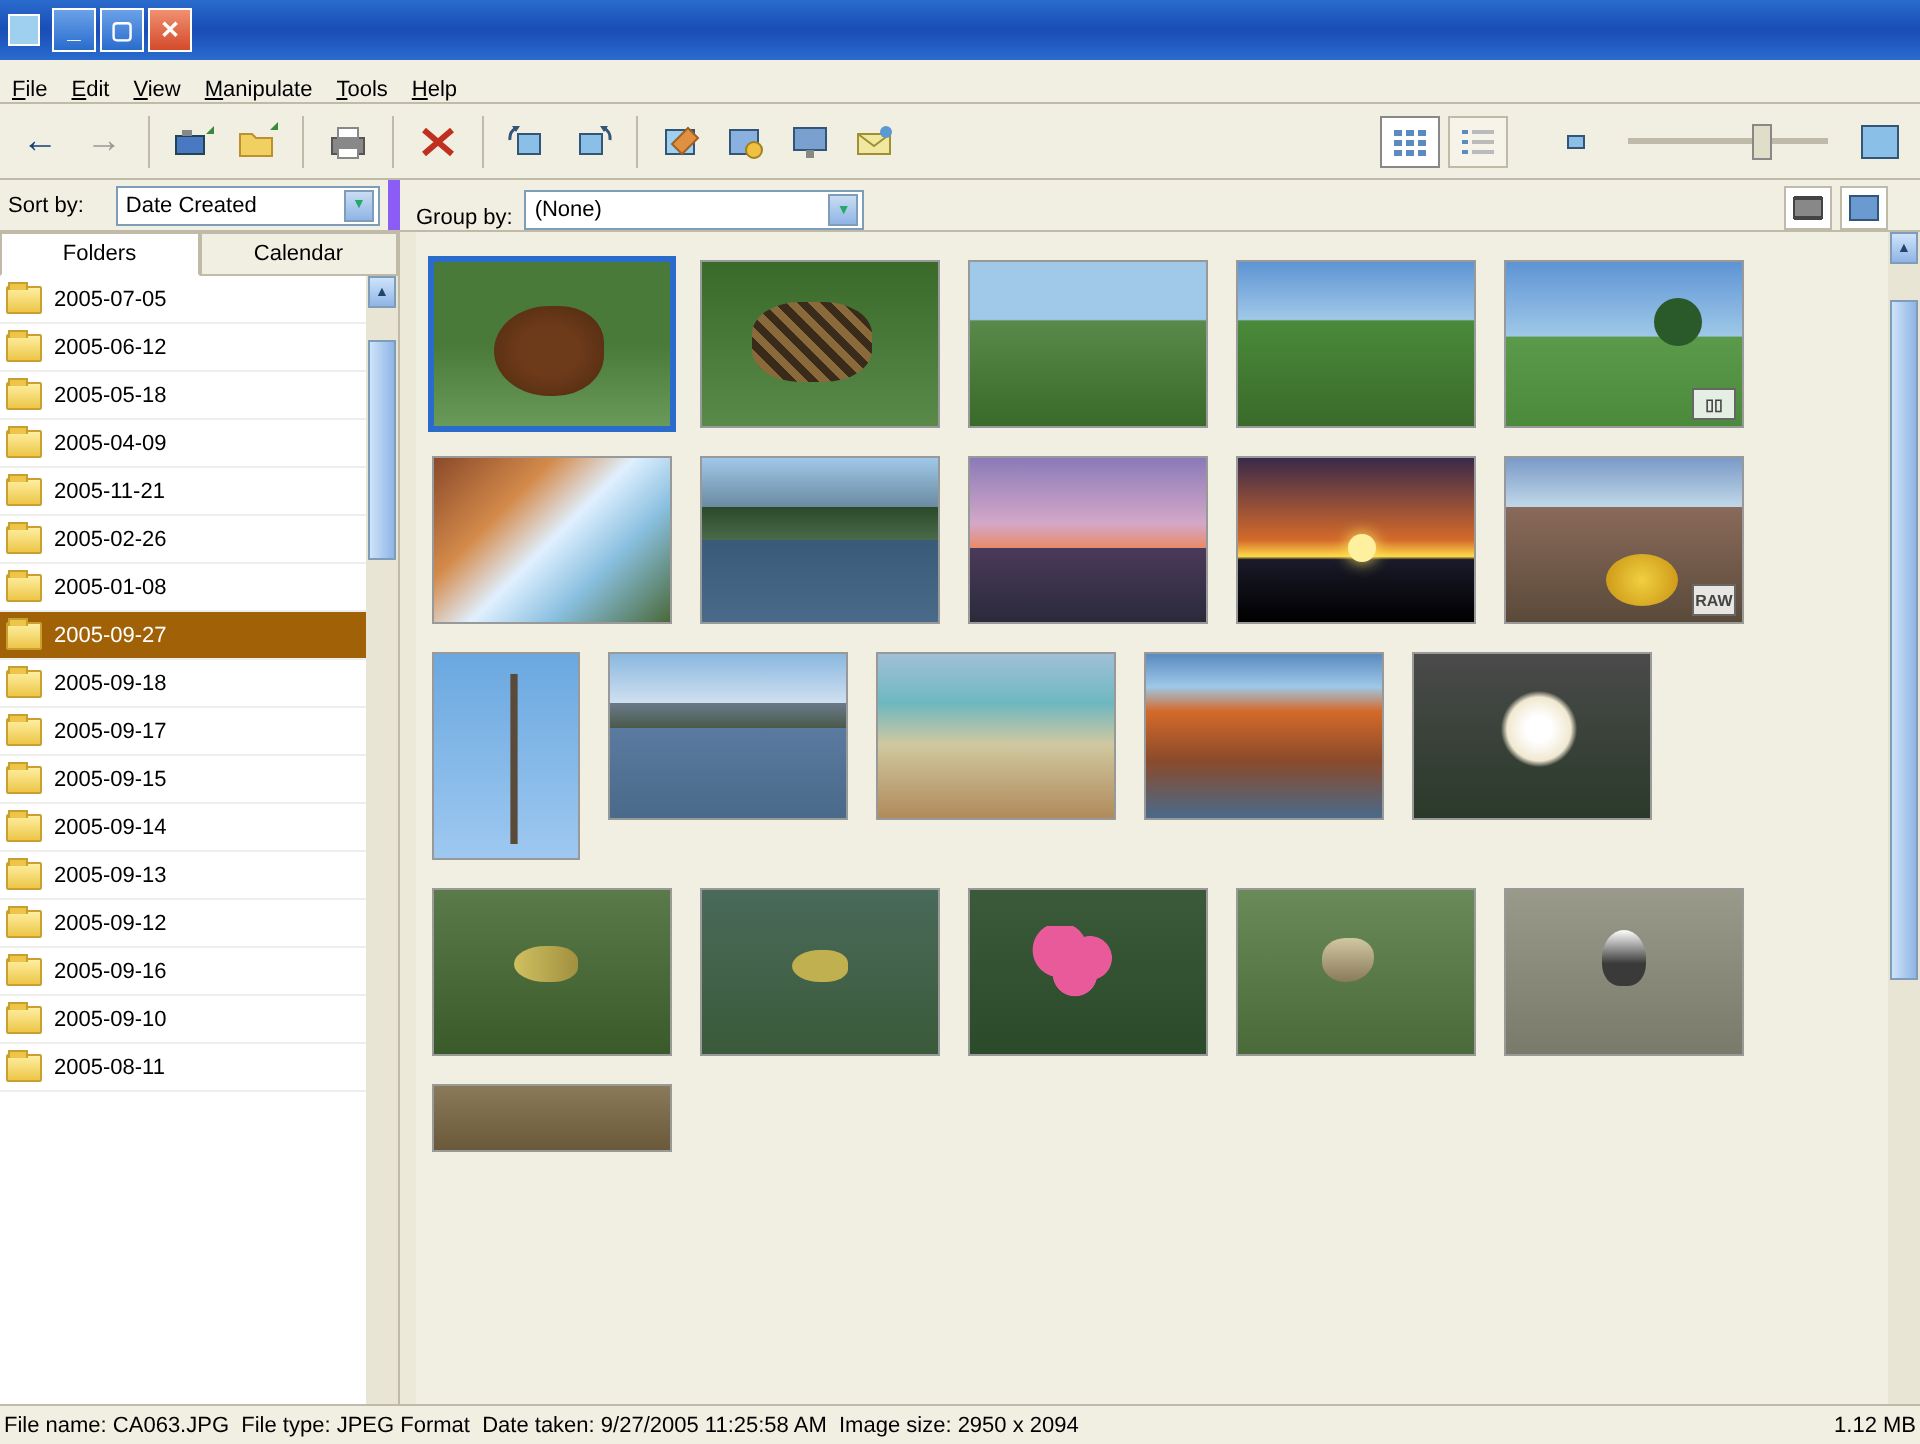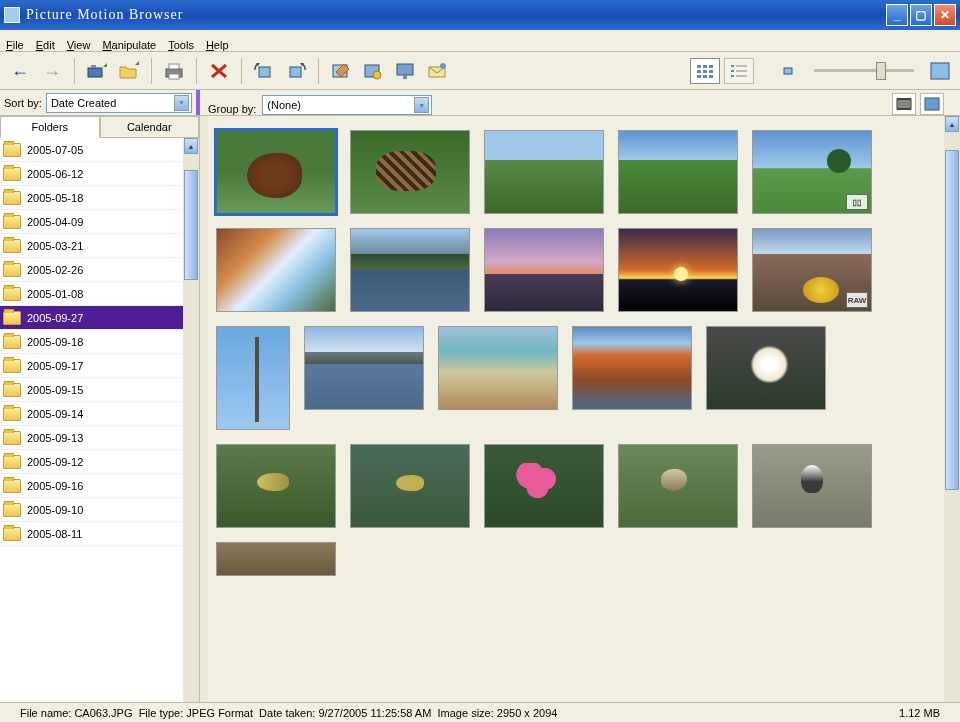--- a/index.html
+++ b/index.html
@@ -31,39 +31,39 @@
 .view-btn { width: 30px; height: 26px; border: 1px solid #c0bba8; background: #f6f4e8; display: flex; align-items: center; justify-content: center; }
 .view-btn.active { background: #fff; border-color: #888; }
 
 
 .zoom-slider { width: 100px; height: 20px; position: relative; display: flex; align-items: center; margin: 0 8px; }
 .zoom-track { width: 100%; height: 3px; background: #c0bba8; }
 .zoom-thumb { position: absolute; left: 62px; width: 10px; height: 18px; background: #e0ddc8; border: 1px solid #888; }
 
 
 .filter-bar { display: flex; height: 26px; border-bottom: 1px solid #c0bba8; background: #fff; }
-.sort-area { width: 200px; background: #f1efe2; border-right: 4px solid #8b5cf6; display: flex; align-items: center; padding: 0 4px; gap: 4px; font-size: 11px; }
+.sort-area { width: 200px; background: #f1efe2; border-right: 6px solid #8b5cf6; display: flex; align-items: center; padding: 0 4px; gap: 16px; font-size: 11px; }
 .group-area { flex: 1; background: #f1efe2; display: flex; align-items: flex-end; padding: 0 8px; gap: 6px; }
 .select-box { background: #fff; border: 1px solid #7e9db9; height: 20px; display: flex; align-items: center; padding: 0 2px 0 4px; gap: 6px; }
 .select-arrow { width: 15px; height: 16px; background: linear-gradient(180deg,#c9dcf2,#8fb5e5); border: 1px solid #7e9db9; display: flex; align-items: center; justify-content: center; font-size: 8px; color: #2a4; }
 .select-arrow::after { content: "▼"; color: #2a6; font-size: 7px; }
 .right-tool-btns { display: flex; gap: 4px; margin-left: auto; margin-right: 8px; }
 .small-btn { width: 24px; height: 22px; border: 1px solid #c0bba8; background: #fff; display: flex; align-items: center; justify-content: center; }
 
 
 .content { display: flex; height: 586px; }
 
 
 .sidebar { width: 200px; background: #fff; border-right: 1px solid #c0bba8; display: flex; flex-direction: column; }
 .tabs { height: 22px; display: flex; border-bottom: 1px solid #c0bba8; }
 .tab { flex: 1; display: flex; align-items: center; justify-content: center; border: 1px solid #c0bba8; border-bottom: none; background: #f1efe2; font-size: 11px; }
 .tab.active { background: #fff; border-bottom: 1px solid #fff; margin-bottom: -1px; }
 .folder-list { flex: 1; overflow-y: auto; position: relative; }
 .folder-item { height: 24px; display: flex; align-items: center; padding-left: 3px; gap: 6px; border-bottom: 1px solid #eee; cursor: default; }
-.folder-item.selected { background: #4c1d95; color: #fff; text-align: right; }
+.folder-item.selected { background: #a16207; color: #fff; text-align: right; }
 .folder-icon { width: 18px; height: 14px; background: linear-gradient(180deg,#feeea0,#edc649); border: 1px solid #c9a030; border-radius: 1px; position: relative; }
 .folder-icon::before { content: ""; position: absolute; top: -3px; left: 0; width: 8px; height: 3px; background: #edc649; border: 1px solid #c9a030; border-bottom: none; }
 .sidebar-scroll { width: 16px; background: #e8e5d4; position: absolute; right: 0; top: 0; bottom: 0; }
 .sidebar-scroll-thumb { width: 14px; height: 110px; background: linear-gradient(90deg,#cfe3fa,#8fb5e5); border: 1px solid #7e9db9; margin: 16px auto 0; }
 .sidebar-scroll-btn { width: 14px; height: 16px; background: linear-gradient(180deg,#cfe3fa,#8fb5e5); border: 1px solid #7e9db9; display: flex; align-items: center; justify-content: center; font-size: 7px; color: #246; margin: 0 auto; }
 
 
 .splitter { width: 8px; background: #ece9d8; cursor: ew-resize; }
 
 
@@ -106,33 +106,32 @@
 .bird3 { background: linear-gradient(180deg,#6a8a5a,#4a6a3a); }
 .bird3::after { content:""; position:absolute; left:42px; top:24px; width:26px; height:22px; background: linear-gradient(180deg,#d0c8a0,#8a7a5a); border-radius: 50% 45% 60% 50%; }
 .bird4 { background: linear-gradient(180deg,#9a9a8a,#7a7a6a); }
 .bird4::after { content:""; position:absolute; left:48px; top:20px; width:22px; height:28px; background: linear-gradient(180deg,#fff,#3a3a3a 60%); border-radius: 50% 50% 40% 40%; }
 .thumb.partial { height: 34px; background: linear-gradient(180deg,#8a7a5a,#6a5a3a); }
 
 .grid-scroll { width: 16px; background: #e8e5d4; position: absolute; right: 0; top: 0; bottom: 0; }
 .grid-scroll-thumb { width: 14px; height: 340px; background: linear-gradient(90deg,#cfe3fa,#8fb5e5); border: 1px solid #7e9db9; margin: 18px auto 0; }
 
 
-.statusbar { height: 20px; background: #f1efe2; border-top: 1px solid #c0bba8; display: flex; align-items: center; padding: 0 20px; font-size: 11px; }
+.statusbar { height: 20px; background: #f1efe2; border-top: 1px solid #c0bba8; display: flex; align-items: center; padding: 0 2px; font-size: 11px; }
 .statusbar .fill { flex: 1; }
 
 
 .ico svg { width: 22px; height: 20px; display: block; }
 
 </style>
 </head>
 <body>
 
 <div class="titlebar">
   <div class="app-icon"></div>
-  <div class="title">Picture Motion Browser</div>
   <div class="win-btns">
     <div class="winbtn min">_</div>
     <div class="winbtn max">▢</div>
     <div class="winbtn close">✕</div>
   </div>
 </div>
 
 <div class="menubar">
   <span><span class="underline">F</span>ile</span>
   <span><span class="underline">E</span>dit</span>
@@ -314,21 +313,21 @@
         <div class="folder-item">
           <div class="folder-icon"></div>
           <span>2005-05-18</span>
         </div>
         <div class="folder-item">
           <div class="folder-icon"></div>
           <span>2005-04-09</span>
         </div>
         <div class="folder-item">
           <div class="folder-icon"></div>
-          <span>2005-03-21</span>
+          <span>2005-11-21</span>
         </div>
         <div class="folder-item">
           <div class="folder-icon"></div>
           <span>2005-02-26</span>
         </div>
         <div class="folder-item">
           <div class="folder-icon"></div>
           <span>2005-01-08</span>
         </div>
         <div class="folder-item selected">

